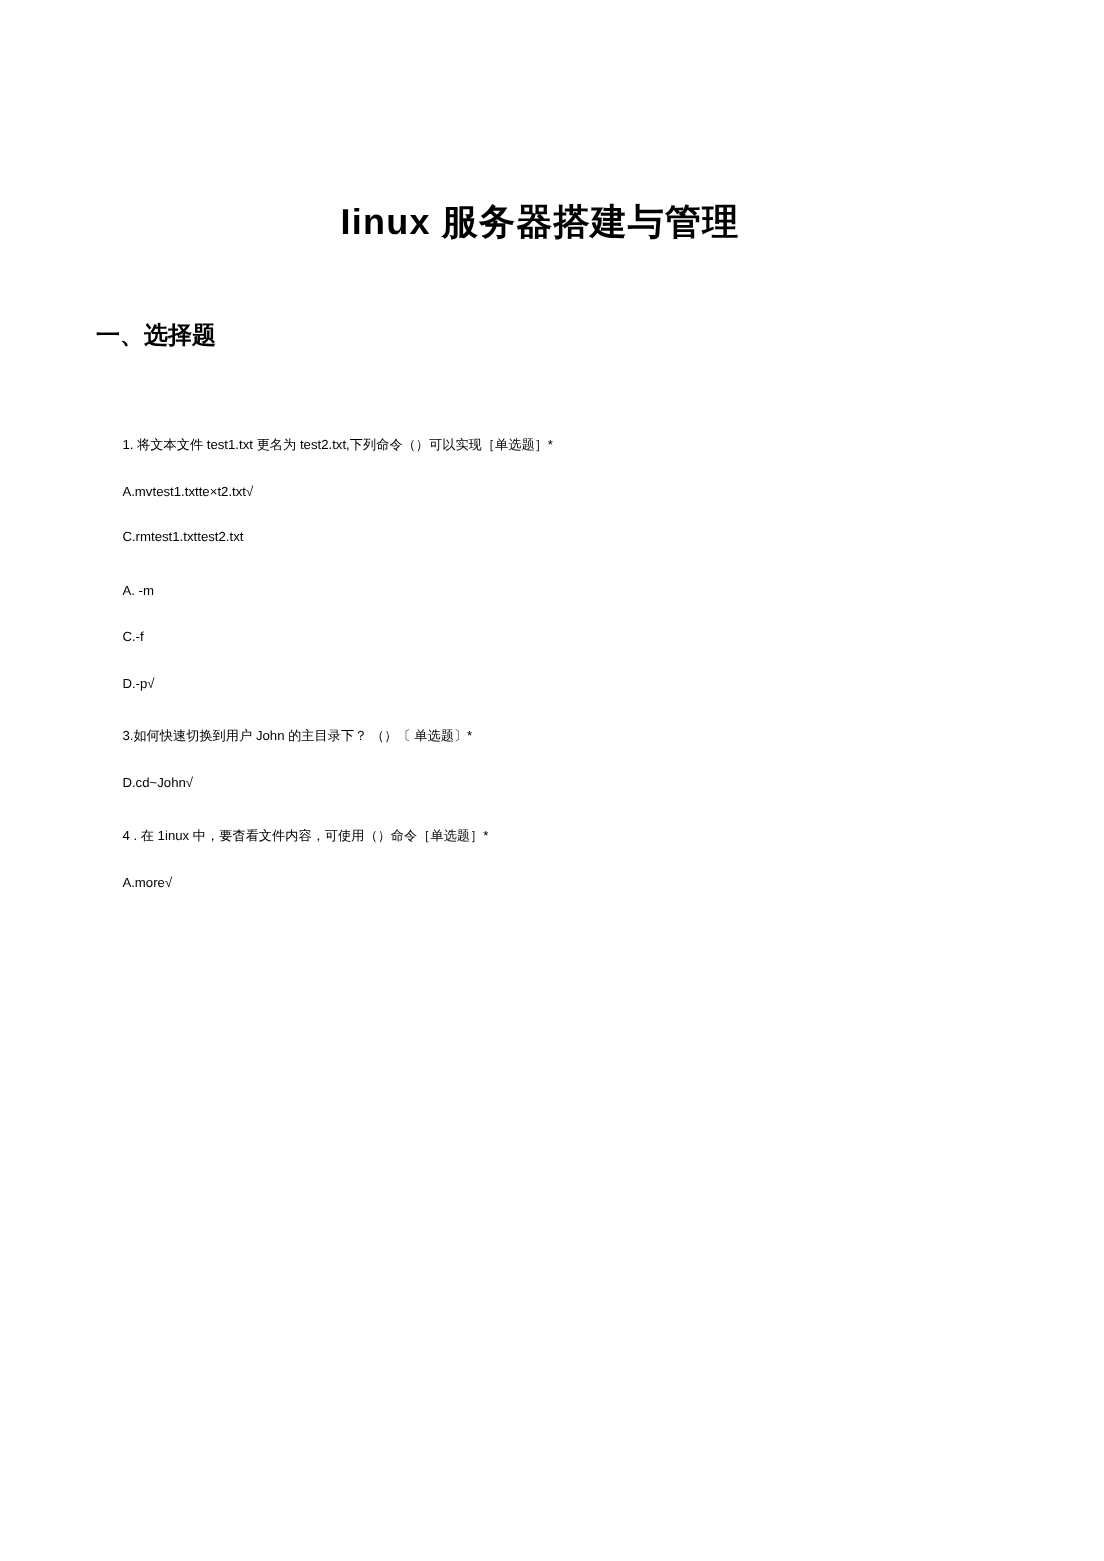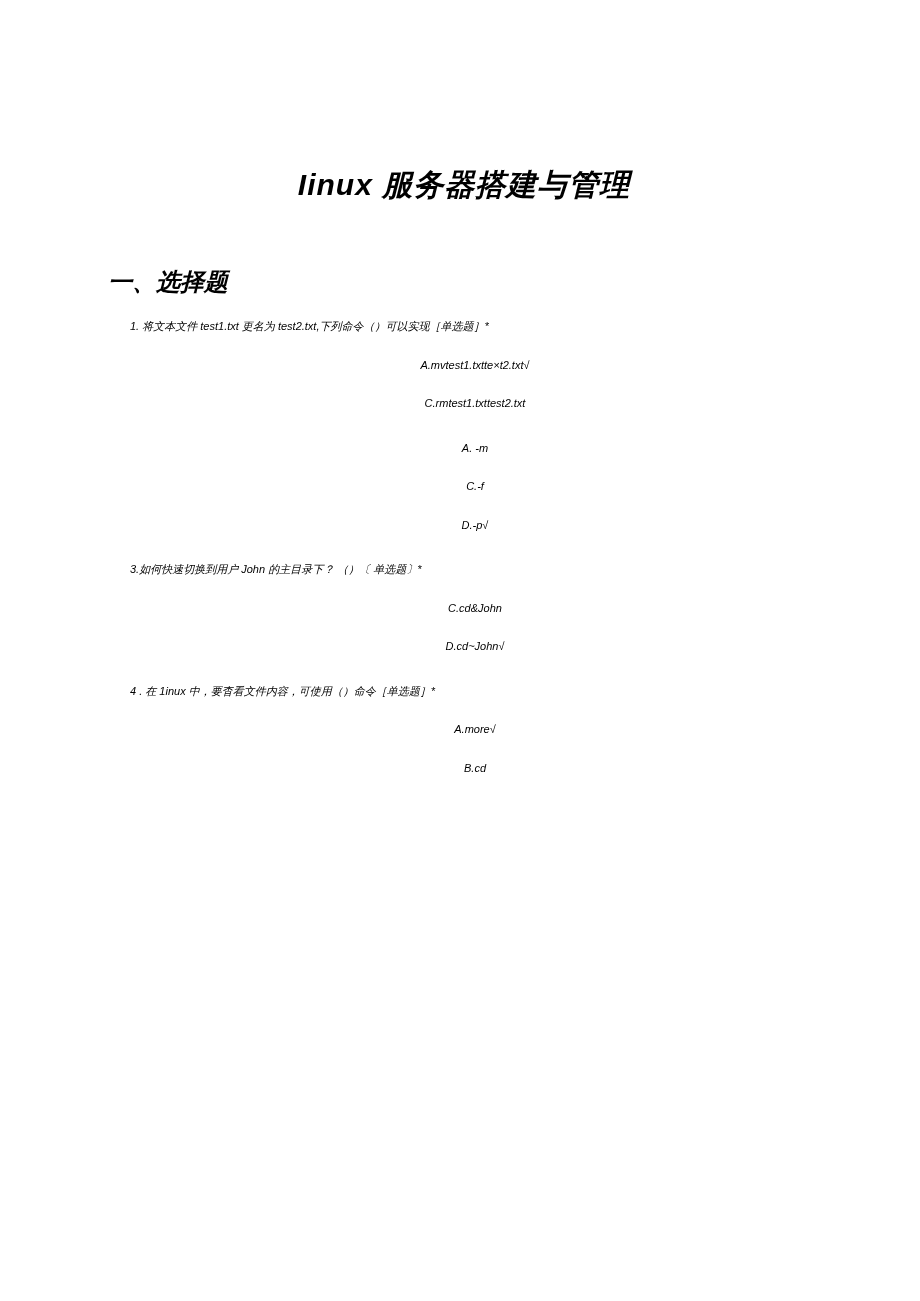--- a/index.html
+++ b/index.html
@@ -5,48 +5,46 @@
   body {
     background: #ffffff;
     margin: 0;
     padding: 0;
     font-family: "Microsoft YaHei", "SimSun", sans-serif;
     color: #000;
     width: 920px;
     min-height: 1301px;
   }
   .page {
-    padding: 145px 100px 60px 108px;
-    font-style: italic;
+    padding: 145px 100px 60px 80px;
   }
   .title {
     text-align: center;
     font-size: 30px;
     font-weight: bold;
     margin-bottom: 60px;
     letter-spacing: 1px;
   }
   .section-header {
-    font-size: 24px;
+    font-size: 20px;
     font-weight: bold;
-    margin-bottom: 20px;
+    margin-bottom: 70px;
   }
   .question-block {
     margin-bottom: 28px;
   }
   .question-text,
   .option-text {
     font-size: 11px;
     line-height: 1.5;
     margin: 0 0 22px 0;
     padding-left: 22px;
   }
   .option-text {
     padding-left: 22px;
-    text-align: center;
   }
 </style>
 </head>
 <body>
 
 <div class="page">
   <h1 class="title">Iinux 服务器搭建与管理</h1>
   <div class="section-header">一、选择题</div>
 
   <div class="question-block">
@@ -56,22 +54,20 @@
   </div>
 
   <div class="question-block">
     <p class="option-text">A.   -m</p>
     <p class="option-text">C.-f</p>
     <p class="option-text">D.-p√</p>
   </div>
 
   <div class="question-block">
     <p class="question-text">3.如何快速切换到用户 John 的主目录下？ （）〔 单选题〕*</p>
-    <p class="option-text">C.cd&amp;John</p>
     <p class="option-text">D.cd~John√</p>
   </div>
 
   <div class="question-block">
     <p class="question-text">4   . 在 1inux 中，要杳看文件内容，可使用（）命令［单选题］*</p>
     <p class="option-text">A.more√</p>
-    <p class="option-text">B.cd</p>
   </div>
 </div>
 
 </body></html>

